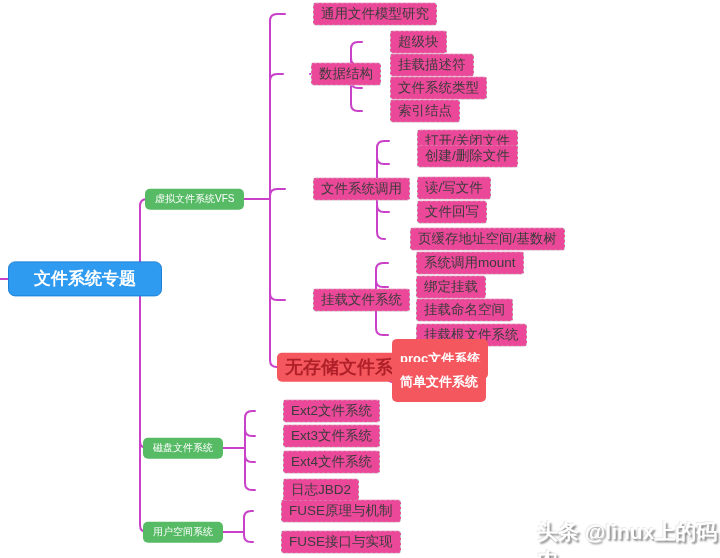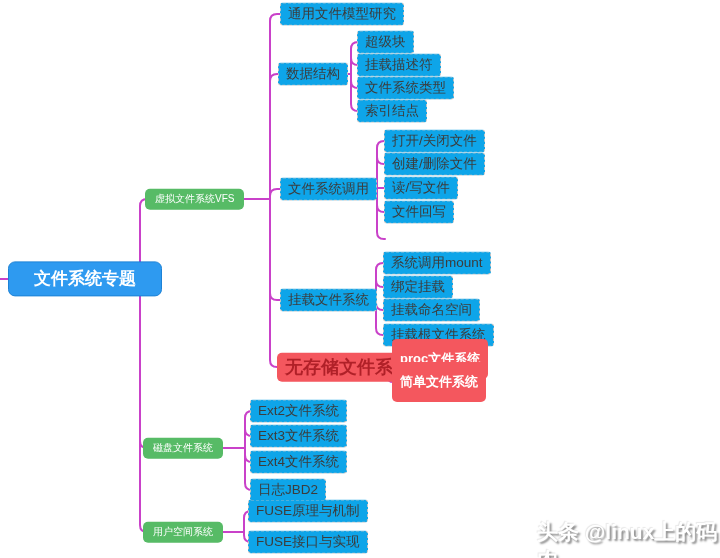--- a/index.html
+++ b/index.html
@@ -16,22 +16,22 @@
   }
   .root{
     background:#2e9af0;color:#ffffff;font-weight:bold;font-size:17px;
     padding:6px 25px;border-radius:7px;border:1px solid #1d82d6;
   }
   .branch{
     background:#57bb66;color:#ffffff;font-weight:normal;font-size:10px;
     padding:4px 10px;border-radius:5px;
   }
   .leaf{
-    background:#0ea5e9;color:#3c3c3c;font-size:13.5px;
-    padding:2px 7px;border:1px dashed #c3c3c3;border-radius:3px;
+    background:#ec4899;color:#3c3c3c;font-size:13.5px;
+    padding:2px 7px;border:1px dashed #c3c3c3;border-radius:3px;margin-left:33px;
   }
   .red-head{
     background:#f4575e;color:#b02028;font-weight:bold;font-size:18px;
     padding:3px 8px;border-radius:5px;
   }
   .red-pill{
     background:#f4575e;color:#ffffff;font-weight:bold;font-size:13px;
     padding:12px 8px;border-radius:5px;
   }
   .wm-ghost{
@@ -108,23 +108,24 @@
   <div class="node leaf" style="left:280px;top:14px">通用文件模型研究</div>
 
   <div class="node leaf" style="left:278px;top:74px">数据结构</div>
   <div class="node leaf" style="left:357px;top:42px">超级块</div>
   <div class="node leaf" style="left:357px;top:65px">挂载描述符</div>
   <div class="node leaf" style="left:357px;top:88px">文件系统类型</div>
   <div class="node leaf" style="left:357px;top:111px">索引结点</div>
 
   <div class="node leaf" style="left:280px;top:189px">文件系统调用</div>
   <div class="node leaf" style="left:384px;top:141px">打开/关闭文件</div>
-  <div class="node leaf" style="left:384px;top:164px">创建/删除文件</div>
+  <div class="node leaf" style="left:384px;top:156px">创建/删除文件</div>
   <div class="node leaf" style="left:384px;top:188px">读/写文件</div>
   <div class="node leaf" style="left:384px;top:212px">文件回写</div>
+  <div class="node leaf" style="left:377px;top:239px">页缓存地址空间/基数树</div>
 
   <div class="node leaf" style="left:280px;top:300px">挂载文件系统</div>
   <div class="node leaf" style="left:383px;top:263px">系统调用mount</div>
   <div class="node leaf" style="left:383px;top:287px">绑定挂载</div>
   <div class="node leaf" style="left:383px;top:310px">挂载命名空间</div>
   <div class="node leaf" style="left:383px;top:335px">挂载根文件系统</div>
 
   <div class="node red-head" style="left:277px;top:367px">无存储文件系统</div>
   <div class="node red-pill" style="left:392px;top:359px">proc文件系统</div>
   <div class="node red-pill" style="left:392px;top:382px">简单文件系统</div>

